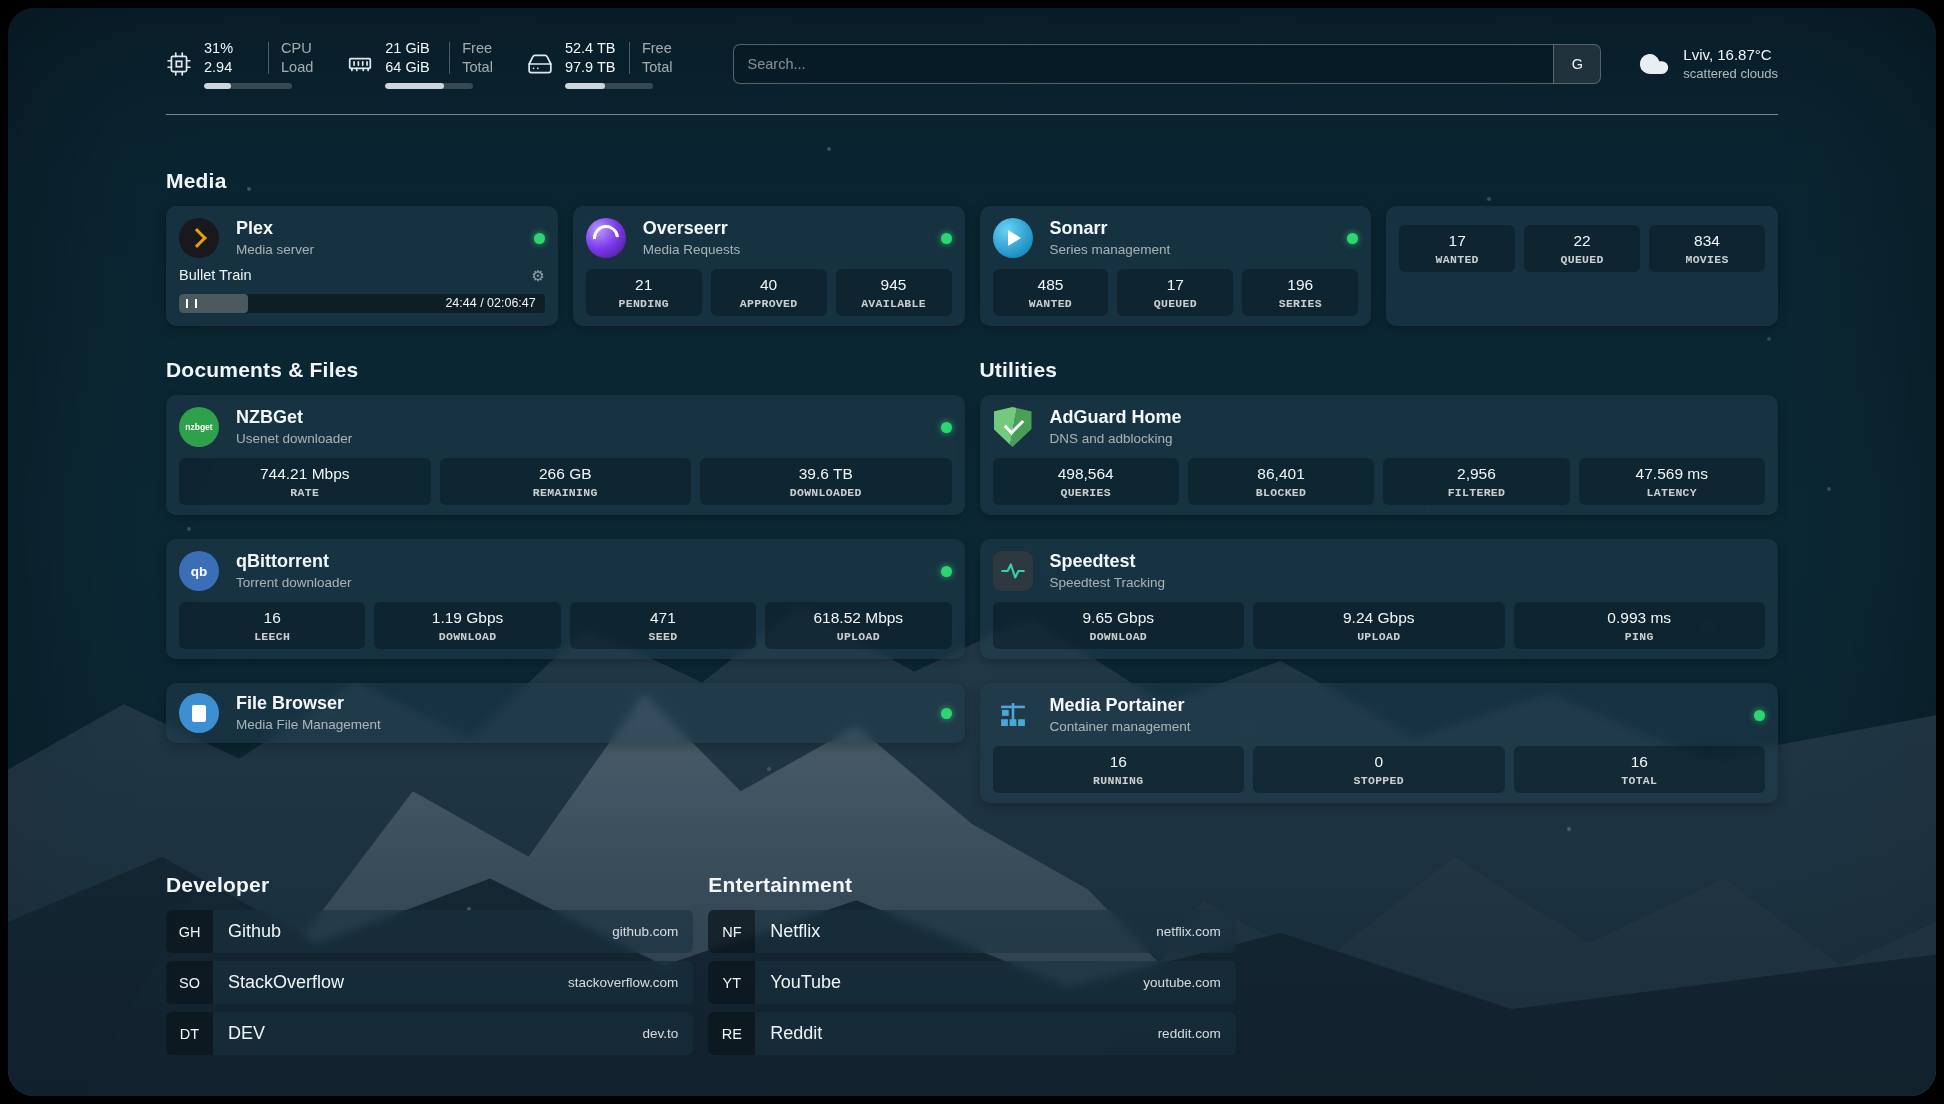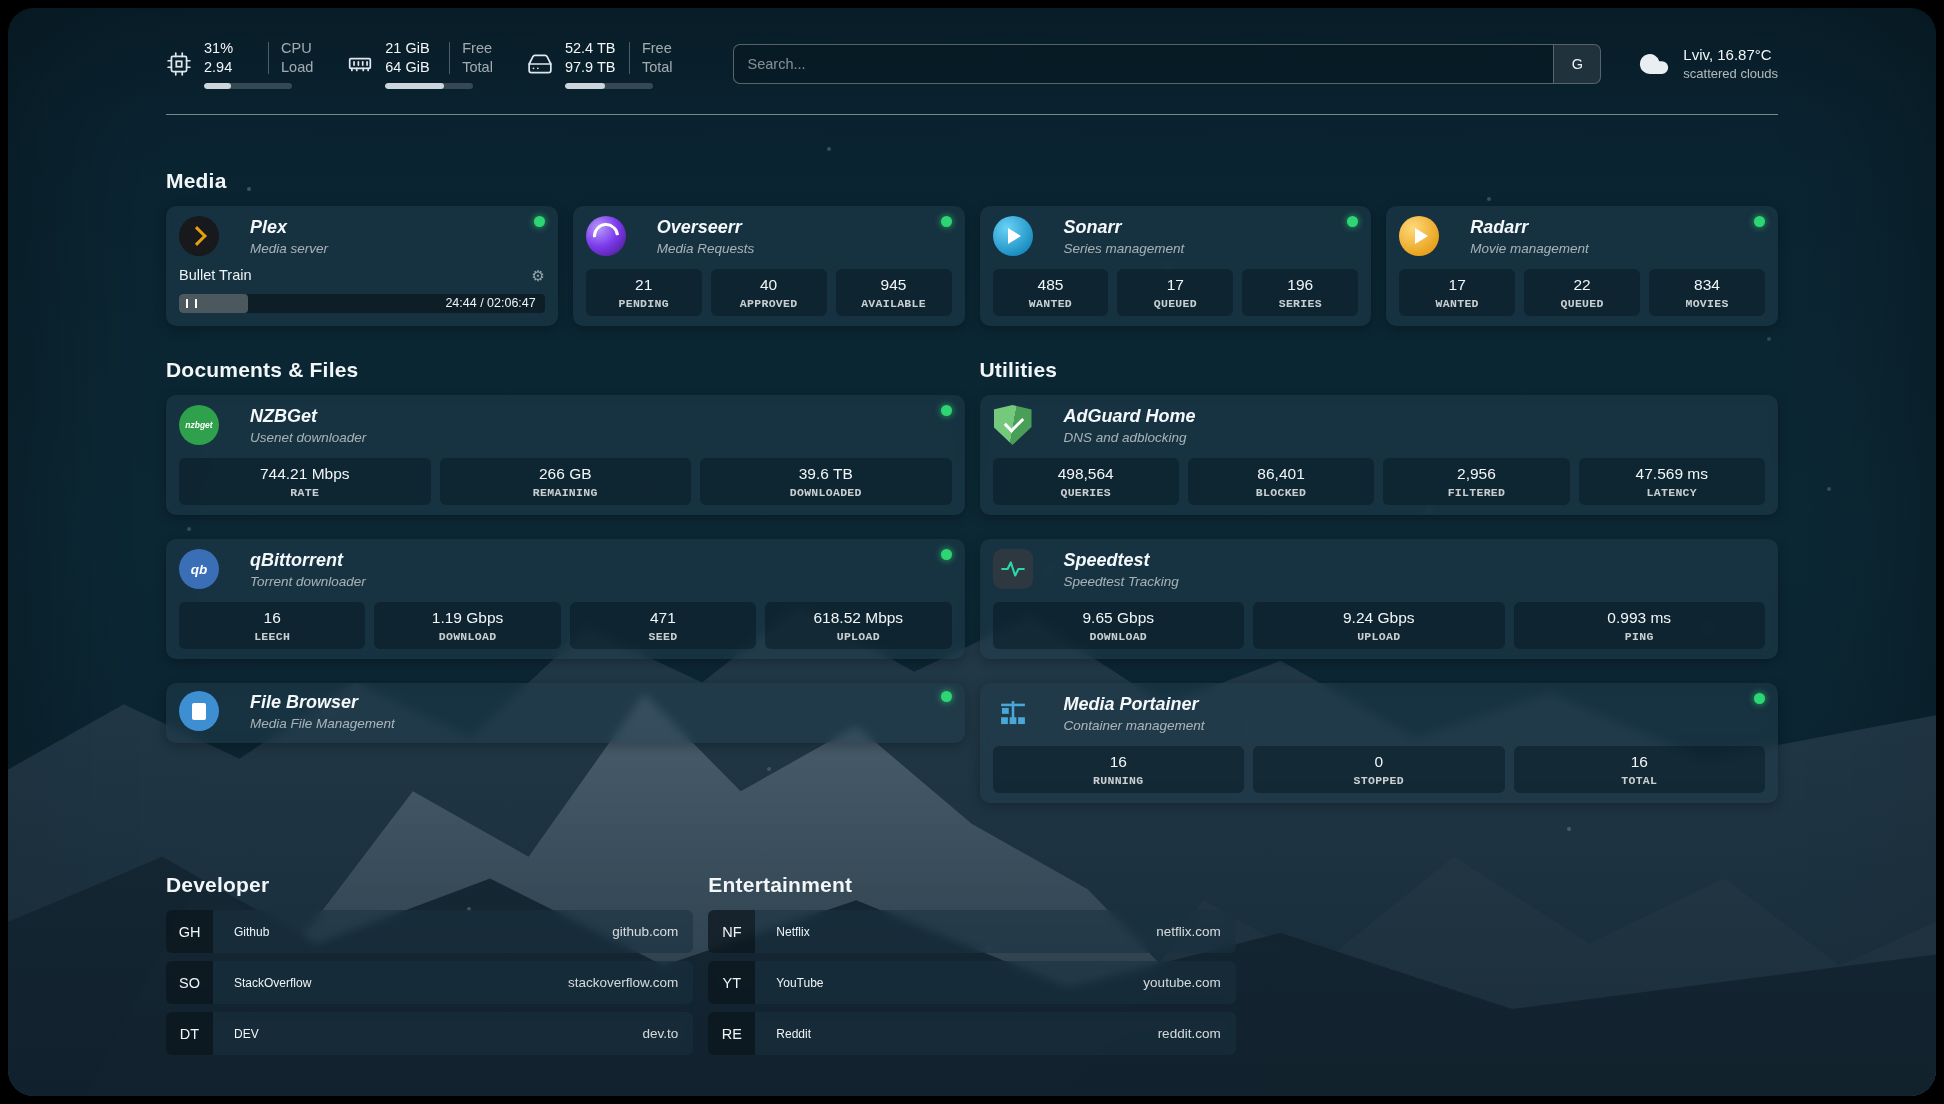--- a/index.html
+++ b/index.html
@@ -54,21 +54,21 @@
   .divider{margin-top:20px;border-bottom:1.5px solid rgba(225,236,242,.5);}
   
   h2.sec{font-size:21px;font-weight:600;color:#f2f6f8;margin:0 0 13px 0;letter-spacing:.2px;}
   .sec-media{margin-top:54px;}
   .grid4{display:grid;grid-template-columns:repeat(4,1fr);gap:15px;}
   .two-col{display:grid;grid-template-columns:1fr 1fr;gap:15px;margin-top:32px;align-items:start;}
   .stack{display:flex;flex-direction:column;gap:24px;}
   
   .card{background:rgba(34,62,77,.5);border-radius:10px;padding:10px 13px;
     box-shadow:0 3px 12px rgba(0,0,0,.28);backdrop-filter:blur(5px);cursor:pointer;}
-  .card-head{display:flex;align-items:flex-start;gap:31px;min-height:44px;font-style:italic;}
+  .card-head{display:flex;align-items:center;gap:17px;min-height:44px;}
   .svc-txt{display:flex;flex-direction:column;line-height:1.25;}
   .svc-name{font-size:18px;font-weight:600;color:#f4f8fa;}
   .svc-sub{font-size:13.5px;color:rgba(255,255,255,.62);margin-top:2px;}
   .dot{width:11px;height:11px;border-radius:50%;background:#2dd673;margin-left:auto;flex:none;
     box-shadow:0 0 7px rgba(45,214,115,.8);}
   .stats{display:flex;gap:9px;margin-top:9px;}
   .stat{flex:1;background:rgba(10,28,38,.55);border-radius:6px;text-align:center;padding:7px 4px 6px;}
   .stat-value{font-size:15.5px;color:#f2f6f8;}
   .stat-label{font-size:11.5px;font-weight:700;color:rgba(255,255,255,.78);margin-top:3px;letter-spacing:.3px;font-family:Liberation Mono, monospace;}
   
@@ -98,21 +98,21 @@
   .ic-speed{background:#2e3840;border-radius:9px;}
   .ic-files{background:#3d8fd1;position:relative;}
   .ic-files .doc{width:14px;height:17px;background:#fff;border-radius:2px;}
   
   .bookmarks{display:grid;grid-template-columns:repeat(3,1fr);gap:15px;margin-top:70px;padding-bottom:26px;}
   .bk-stack{display:flex;flex-direction:column;gap:8px;}
   .bk-row{display:flex;align-items:center;height:43px;background:rgba(26,50,63,.55);border-radius:6px;
     overflow:hidden;cursor:pointer;backdrop-filter:blur(4px);}
   .bk-abbr{width:47px;height:100%;background:rgba(0,0,0,.4);display:flex;align-items:center;justify-content:center;
     font-size:14.5px;color:#f0f5f8;flex:none;}
-  .bk-name{margin-left:21px;font-size:12px;color:#f0f5f8;}
+  .bk-name{margin-left:15px;font-size:18px;color:#f0f5f8;}
   .bk-url{margin-left:auto;margin-right:15px;font-size:13.5px;color:rgba(255,255,255,.82);}
 </style>
 </head>
 <body>
 
 <div class="stage">
  <div class="screen">
   <div class="mtn mtn-far"></div>
   <div class="mtn mtn-snow"></div>
   <div class="mtn mtn-mid"></div>
@@ -288,30 +288,20 @@
           <div class="stat-label">QUEUED</div>
         </div>
         <div class="stat">
           <div class="stat-value">196</div>
           <div class="stat-label">SERIES</div>
         </div>
       </div>
      </div>
 
      <div class="card">
-      <div class="card-head">
-        <div class="icon40 round ic-radarr">
-                  <span class="tri"></span>
-                </div>
-        <div class="svc-txt">
-          <span class="svc-name">Radarr</span>
-          <span class="svc-sub">Movie management</span>
-        </div>
-        <span class="dot"></span>
-      </div>
       <div class="stats">
         <div class="stat">
           <div class="stat-value">17</div>
           <div class="stat-label">WANTED</div>
         </div>
         <div class="stat">
           <div class="stat-value">22</div>
           <div class="stat-label">QUEUED</div>
         </div>
         <div class="stat">

